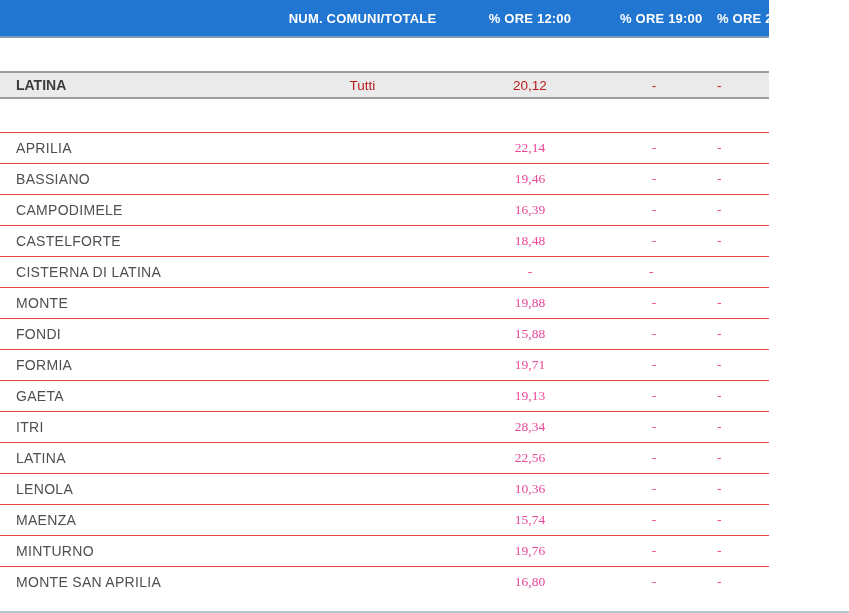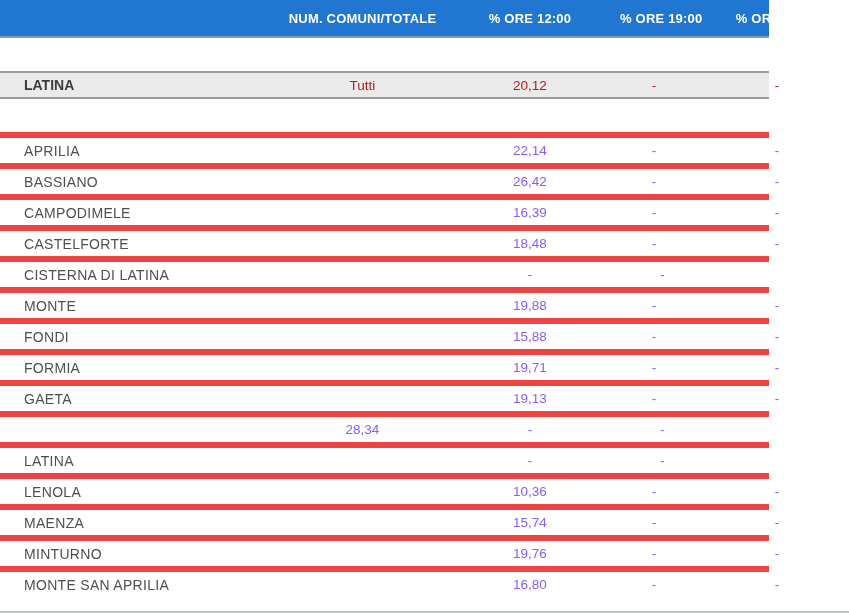--- a/index.html
+++ b/index.html
@@ -13,23 +13,23 @@
     color: #4a4a4a;
   }
   .grid-row {
     display: grid;
     grid-template-columns: 285px 155px 180px 68px 161px;
     align-items: center;
     width: 769px;
     box-sizing: border-box;
   }
   .cell { white-space: nowrap; overflow: visible; }
-  .c-name   { text-align: left;  padding-left: 24px; }
+  .c-name   { text-align: left;  padding-left: 16px; }
   .c-center { text-align: center; }
-  .c-last   { text-align: center; padding-left: 17px; }
+  .c-last   { text-align: left; padding-left: 29px; }
 
   
   .table-header {
     height: 38px;
     background: #2176d2;
     border-bottom: 2px solid #7f9db8;
     color: #ffffff;
     font-weight: bold;
     font-size: 13px;
     letter-spacing: 0.2px;
@@ -44,26 +44,26 @@
     border-top: 2px solid #9d9d9d;
     border-bottom: 2px solid #9d9d9d;
     font-size: 13.5px;
   }
   .summary-row .c-name { font-weight: bold; color: #3b3b3b; font-size: 14px; }
   .summary-row .c-center, .summary-row .c-last { color: #b91c1c; }
 
   
   .data-row {
     height: 31px;
-    border-top: 6px solid #ef4444;
+    border-top: 1px solid #ef4444;
     font-size: 13.5px;
     background: #ffffff;
   }
   .data-row .c-name { letter-spacing: 0.3px; color: #4f4f4f; font-size: 14px; }
-  .data-row .c-center, .data-row .c-last { color: #8b5cf6; }
+  .data-row .c-center, .data-row .c-last { color: #ec4899; font-family: Liberation Serif, serif; }
 
   
   .bottom-edge-line {
     position: absolute;
     left: 0; top: 611px;
     width: 849px; height: 2px;
     background: #b7c6d5;
   }
 </style>
 </head>
@@ -95,21 +95,21 @@
       <div class="grid-row data-row">
     <div class="cell c-name">APRILIA</div>
     <div class="cell c-center"></div>
     <div class="cell c-center">22,14</div>
     <div class="cell c-center">-</div>
     <div class="cell c-last">-</div>
   </div>
       <div class="grid-row data-row">
     <div class="cell c-name">BASSIANO</div>
     <div class="cell c-center"></div>
-    <div class="cell c-center">26,42</div>
+    <div class="cell c-center">19,46</div>
     <div class="cell c-center">-</div>
     <div class="cell c-last">-</div>
   </div>
       <div class="grid-row data-row">
     <div class="cell c-name">CAMPODIMELE</div>
     <div class="cell c-center"></div>
     <div class="cell c-center">16,39</div>
     <div class="cell c-center">-</div>
     <div class="cell c-last">-</div>
   </div>
@@ -148,28 +148,30 @@
     <div class="cell c-last">-</div>
   </div>
       <div class="grid-row data-row">
     <div class="cell c-name">GAETA</div>
     <div class="cell c-center"></div>
     <div class="cell c-center">19,13</div>
     <div class="cell c-center">-</div>
     <div class="cell c-last">-</div>
   </div>
       <div class="grid-row data-row">
+    <div class="cell c-name">ITRI</div>
     <div class="cell c-center"></div>
     <div class="cell c-center">28,34</div>
     <div class="cell c-center">-</div>
     <div class="cell c-last">-</div>
   </div>
       <div class="grid-row data-row">
     <div class="cell c-name">LATINA</div>
     <div class="cell c-center"></div>
+    <div class="cell c-center">22,56</div>
     <div class="cell c-center">-</div>
     <div class="cell c-last">-</div>
   </div>
       <div class="grid-row data-row">
     <div class="cell c-name">LENOLA</div>
     <div class="cell c-center"></div>
     <div class="cell c-center">10,36</div>
     <div class="cell c-center">-</div>
     <div class="cell c-last">-</div>
   </div>

